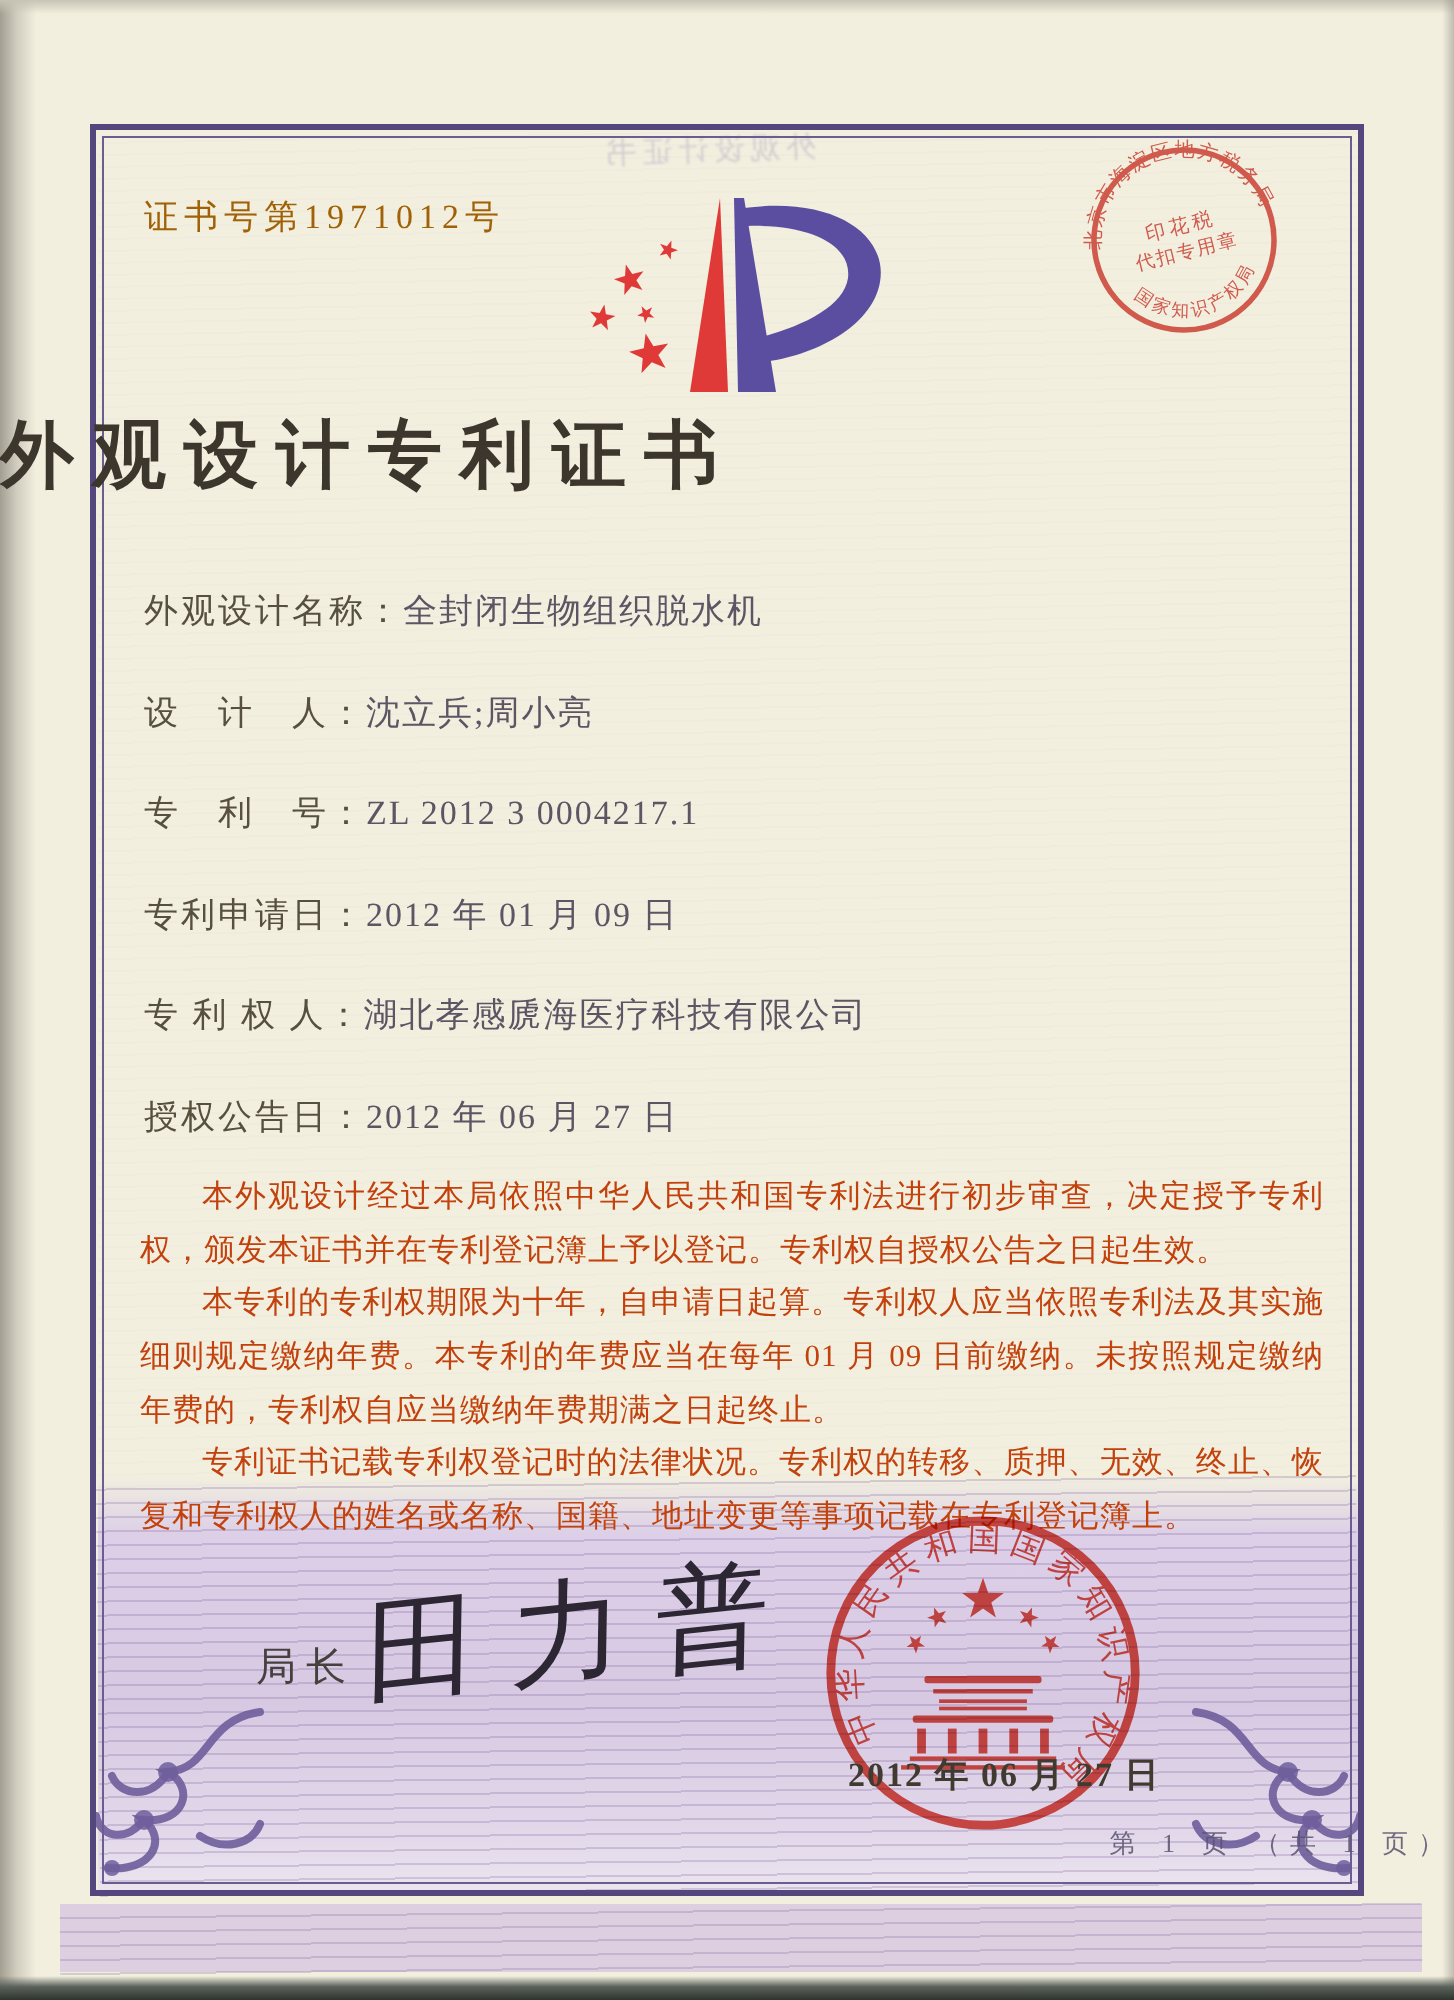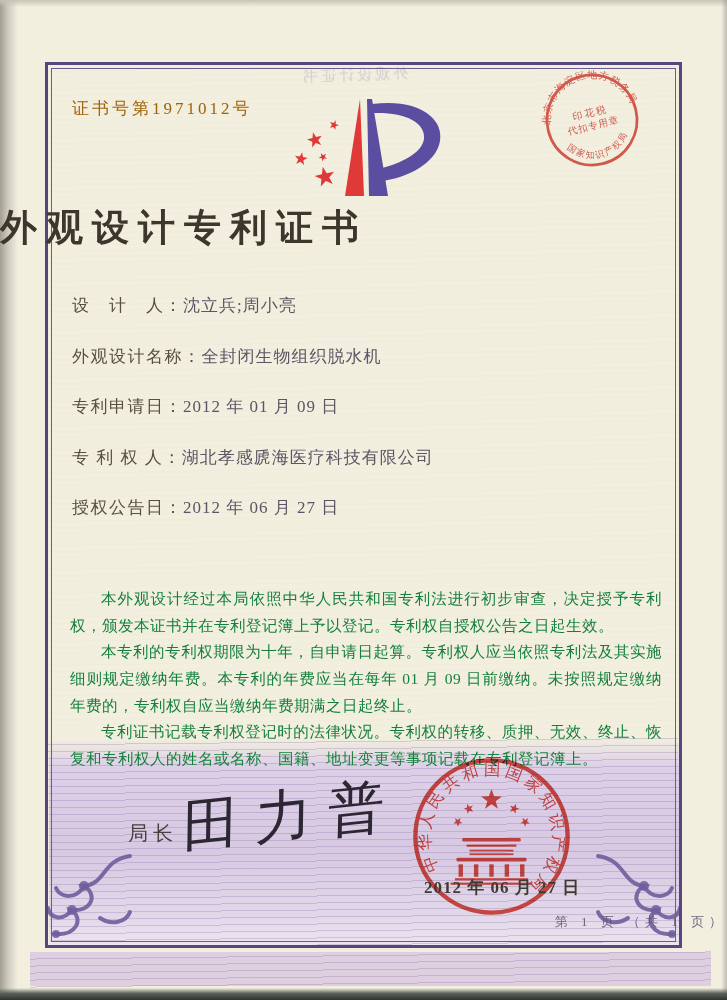--- a/index.html
+++ b/index.html
@@ -38,21 +38,21 @@
   .logo{left:288px;top:96px;z-index:5;}
   .title{left:0;right:0;top:203px;z-index:5;text-align:left;font-size:37px;font-weight:700;
     letter-spacing:9px;color:#3c362c;}
 
   .fields{left:72px;top:294px;z-index:5;width:560px;}
   .field{height:50.5px;font-size:17px;white-space:nowrap;}
   .field .lab{color:#57503f;letter-spacing:1.5px;}
   .field .val{color:#5d5564;letter-spacing:1px;}
 
   .paras{left:70px;top:586px;width:592px;z-index:5;font-size:15.5px;line-height:1.72;
-    color:#15803d;text-align:justify;}
+    color:#c2410c;text-align:justify;}
   .paras p{margin:0;text-indent:2em;letter-spacing:.5px;}
 
   .sig-title{left:128px;top:820px;z-index:5;font-size:20px;letter-spacing:5px;color:#46403e;}
   .sig-name{left:182px;top:778px;z-index:5;font-size:57px;color:#2c2733;
     transform:rotate(-6deg) skewX(-7deg);letter-spacing:16px;font-weight:400;}
 
   .seal-main{left:411px;top:756px;z-index:6;mix-blend-mode:multiply;opacity:.93;}
   .seal-tax{left:542px;top:70px;z-index:6;mix-blend-mode:multiply;opacity:.88;transform:rotate(-14deg);}
 
   .seal-date{left:424px;top:876px;z-index:7;font-size:17px;color:#403b31;letter-spacing:1px;font-weight:600;}
@@ -127,24 +127,27 @@
     <use href="#star" transform="translate(13,63) scale(.68) rotate(10)"></use>
     <use href="#star" transform="translate(35,61) scale(.45) rotate(-30)"></use>
     <use href="#star" transform="translate(37,81) scale(1.05) rotate(-12)"></use>
   </g>
 </svg>
 
 <div class="abs title">外观设计专利证书</div>
 
 <div class="abs fields">
   <div class="field">
+    <span class="lab">外观设计名称：</span><span class="val">全封闭生物组织脱水机</span>
+  </div>
+  <div class="field">
     <span class="lab">设　计　人：</span><span class="val">沈立兵;周小亮</span>
   </div>
   <div class="field">
-    <span class="lab">外观设计名称：</span><span class="val">全封闭生物组织脱水机</span>
+    <span class="lab">专　利　号：</span><span class="val">ZL 2012 3 0004217.1</span>
   </div>
   <div class="field">
     <span class="lab">专利申请日：</span><span class="val">2012 年 01 月 09 日</span>
   </div>
   <div class="field">
     <span class="lab">专 利 权 人：</span><span class="val">湖北孝感虒海医疗科技有限公司</span>
   </div>
   <div class="field">
     <span class="lab">授权公告日：</span><span class="val">2012 年 06 月 27 日</span>
   </div>

